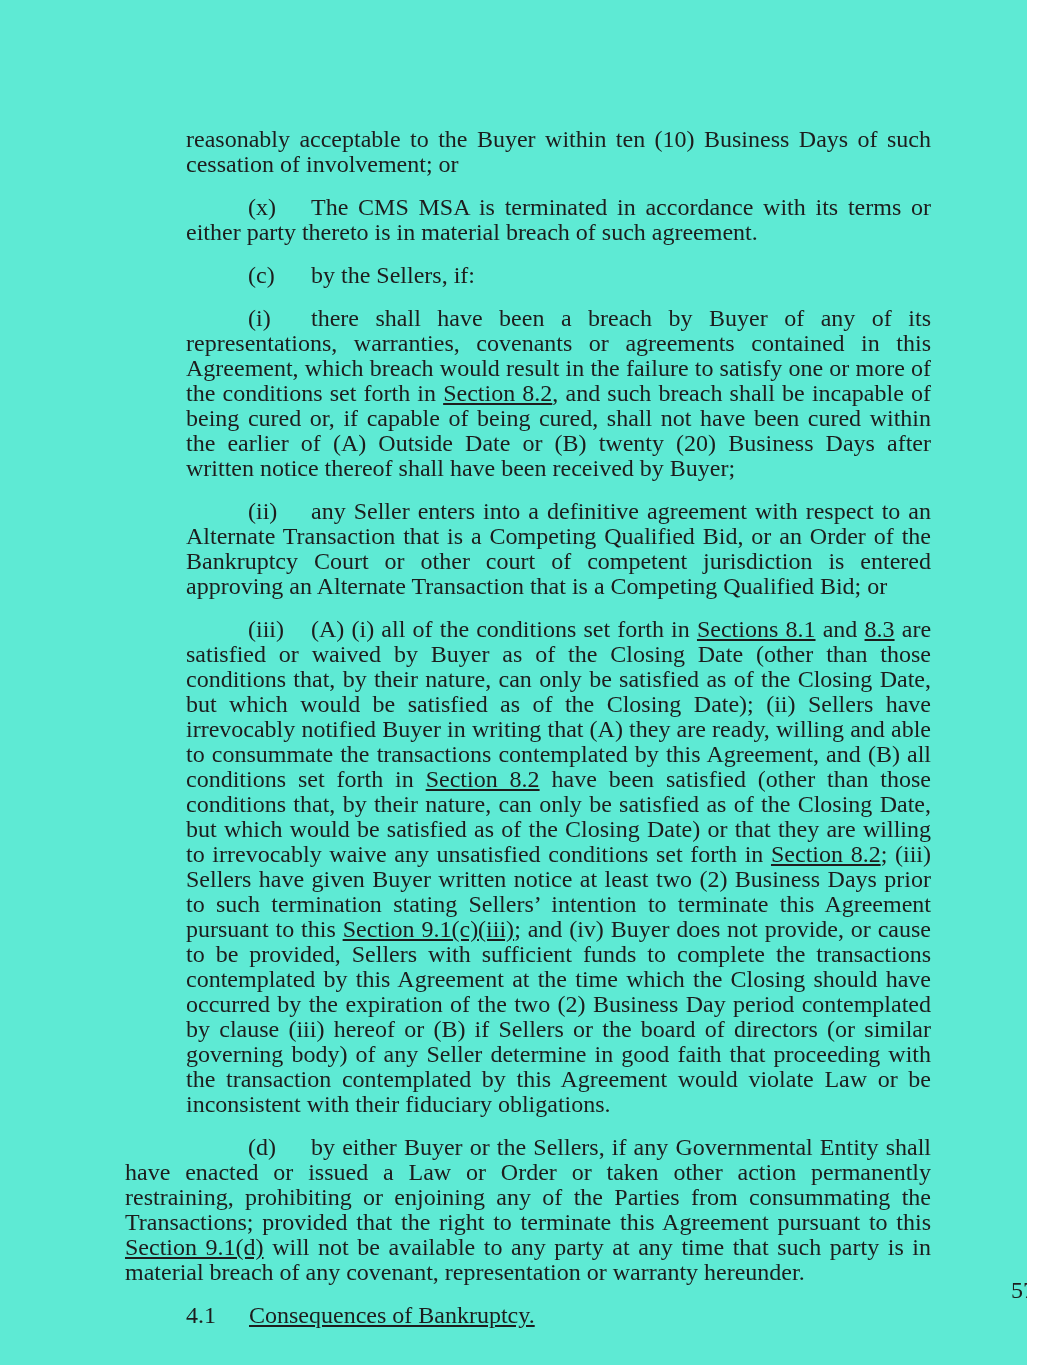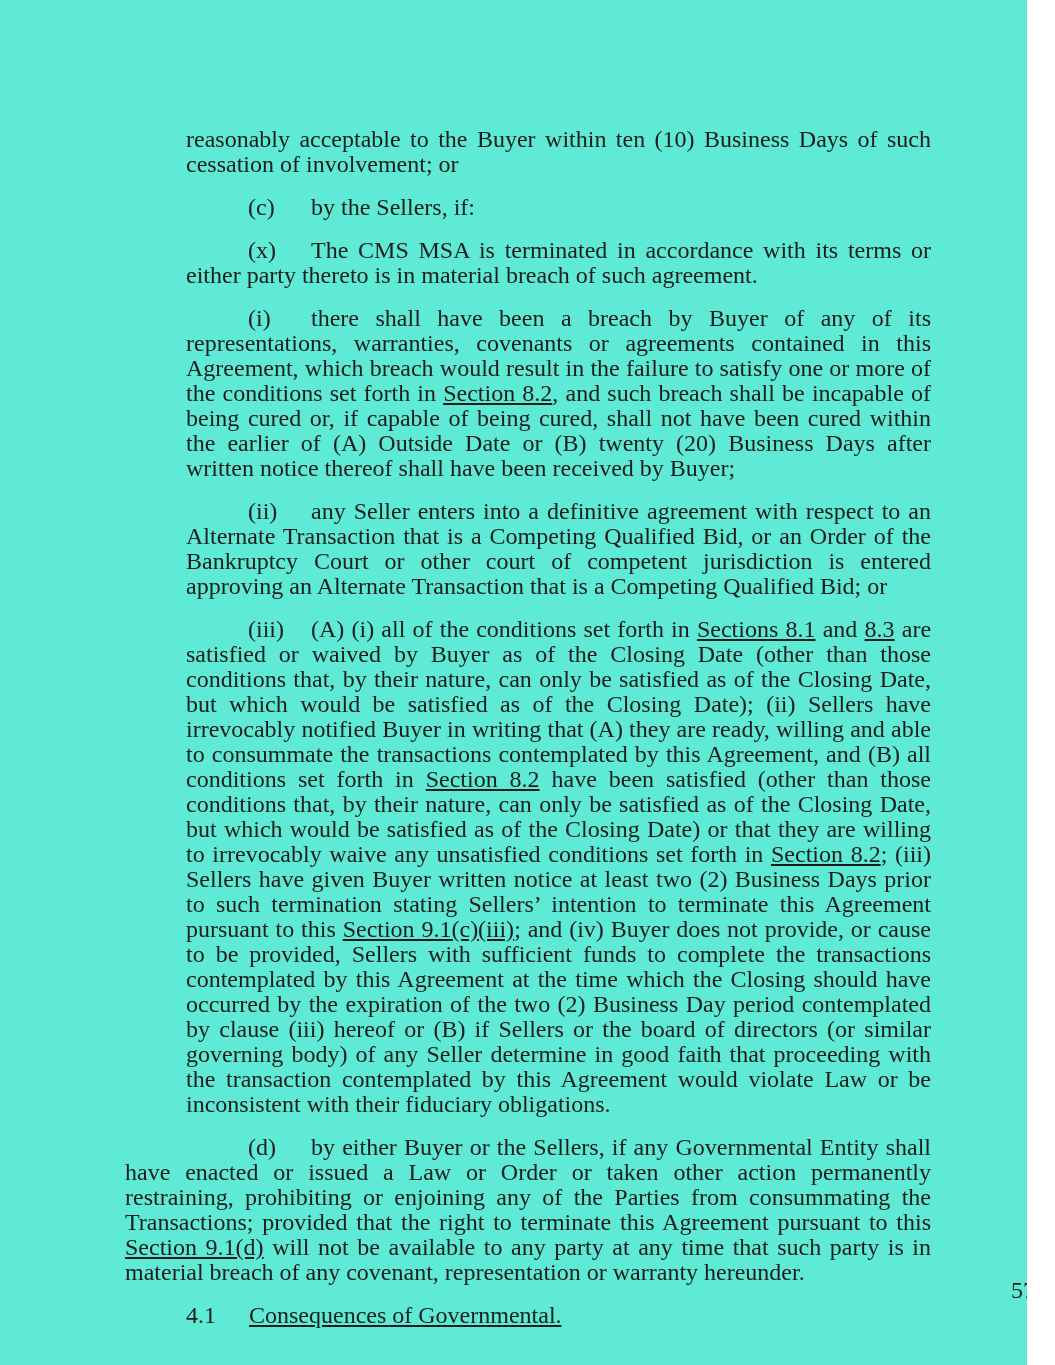--- a/index.html
+++ b/index.html
@@ -61,30 +61,30 @@
   }
 </style>
 </head>
 <body>
 
 <div class="page">
   <div class="content">
 
     <p class="para indent"><span><span>reasonably acceptable to the Buyer within ten (10) Business Days of such cessation of involvement; or</span></span></p>
 
+    <p class="para indent"><span class="tab"></span><span class="plabel">(x)</span><span><span>The CMS MSA is terminated in accordance with its terms or either party thereto is in material breach of such agreement.</span></span></p>
+
     <p class="para indent"><span class="tab"></span><span class="plabel">(c)</span><span><span>by the Sellers, if:</span></span></p>
-
-    <p class="para indent"><span class="tab"></span><span class="plabel">(x)</span><span><span>The CMS MSA is terminated in accordance with its terms or either party thereto is in material breach of such agreement.</span></span></p>
 
     <p class="para indent"><span class="tab"></span><span class="plabel">(i)</span><span><span>there shall have been a breach by Buyer of any of its representations, warranties, covenants or agreements contained in this Agreement, which breach would result in the failure to satisfy one or more of the conditions set forth in </span><span class="u">Section 8.2</span><span>, and such breach shall be incapable of being cured or, if capable of being cured, shall not have been cured within the earlier of (A) Outside Date or (B) twenty (20) Business Days after written notice thereof shall have been received by Buyer;</span></span></p>
 
     <p class="para indent"><span class="tab"></span><span class="plabel">(ii)</span><span><span>any Seller enters into a definitive agreement with respect to an Alternate Transaction that is a Competing Qualified Bid, or an Order of the Bankruptcy Court or other court of competent jurisdiction is entered approving an Alternate Transaction that is a Competing Qualified Bid; or</span></span></p>
 
     <p class="para indent"><span class="tab"></span><span class="plabel">(iii)</span><span><span>(A) (i) all of the conditions set forth in </span><span class="u">Sections 8.1</span><span> and </span><span class="u">8.3</span><span> are satisfied or waived by Buyer as of the Closing Date (other than those conditions that, by their nature, can only be satisfied as of the Closing Date, but which would be satisfied as of the Closing Date); (ii) Sellers have irrevocably notified Buyer in writing that (A) they are ready, willing and able to consummate the transactions contemplated by this Agreement, and (B) all conditions set forth in </span><span class="u">Section 8.2</span><span> have been satisfied (other than those conditions that, by their nature, can only be satisfied as of the Closing Date, but which would be satisfied as of the Closing Date) or that they are willing to irrevocably waive any unsatisfied conditions set forth in </span><span class="u">Section 8.2</span><span>; (iii) Sellers have given Buyer written notice at least two (2) Business Days prior to such termination stating Sellers’ intention to terminate this Agreement pursuant to this </span><span class="u">Section 9.1(c)(iii)</span><span>; and (iv) Buyer does not provide, or cause to be provided, Sellers with sufficient funds to complete the transactions contemplated by this Agreement at the time which the Closing should have occurred by the expiration of the two (2) Business Day period contemplated by clause (iii) hereof or (B) if Sellers or the board of directors (or similar governing body) of any Seller determine in good faith that proceeding with the transaction contemplated by this Agreement would violate Law or be inconsistent with their fiduciary obligations.</span></span></p>
 
     <p class="para"><span class="tab-wide"></span><span class="plabel">(d)</span><span><span>by either Buyer or the Sellers, if any Governmental Entity shall have enacted or issued a Law or Order or taken other action permanently restraining, prohibiting or enjoining any of the Parties from consummating the Transactions; provided that the right to terminate this Agreement pursuant to this </span><span class="u">Section 9.1(d)</span><span> will not be available to any party at any time that such party is in material breach of any covenant, representation or warranty hereunder.</span></span></p>
 
-    <p class="para indent"><span class="plabel">4.1</span><span><span class="u">Consequences of Governmental.</span></span></p>
+    <p class="para indent"><span class="plabel">4.1</span><span><span class="u">Consequences of Bankruptcy.</span></span></p>
 
   </div>
 
   <div class="page-number">57</div>
 </div>
 
 </body></html>

